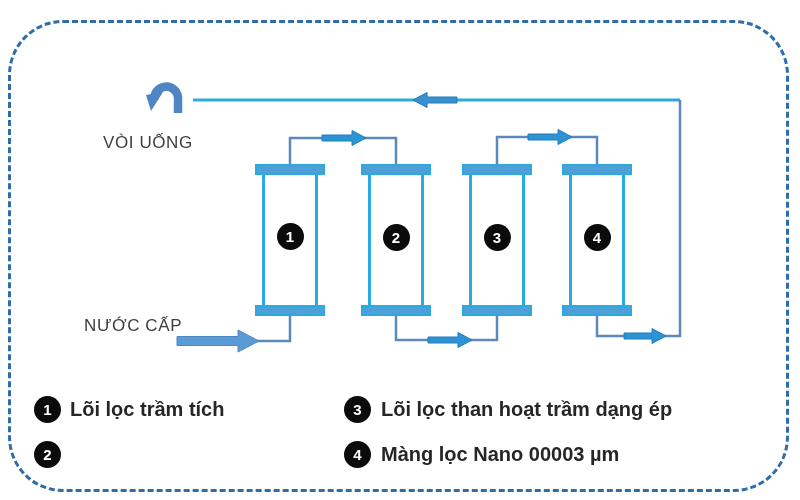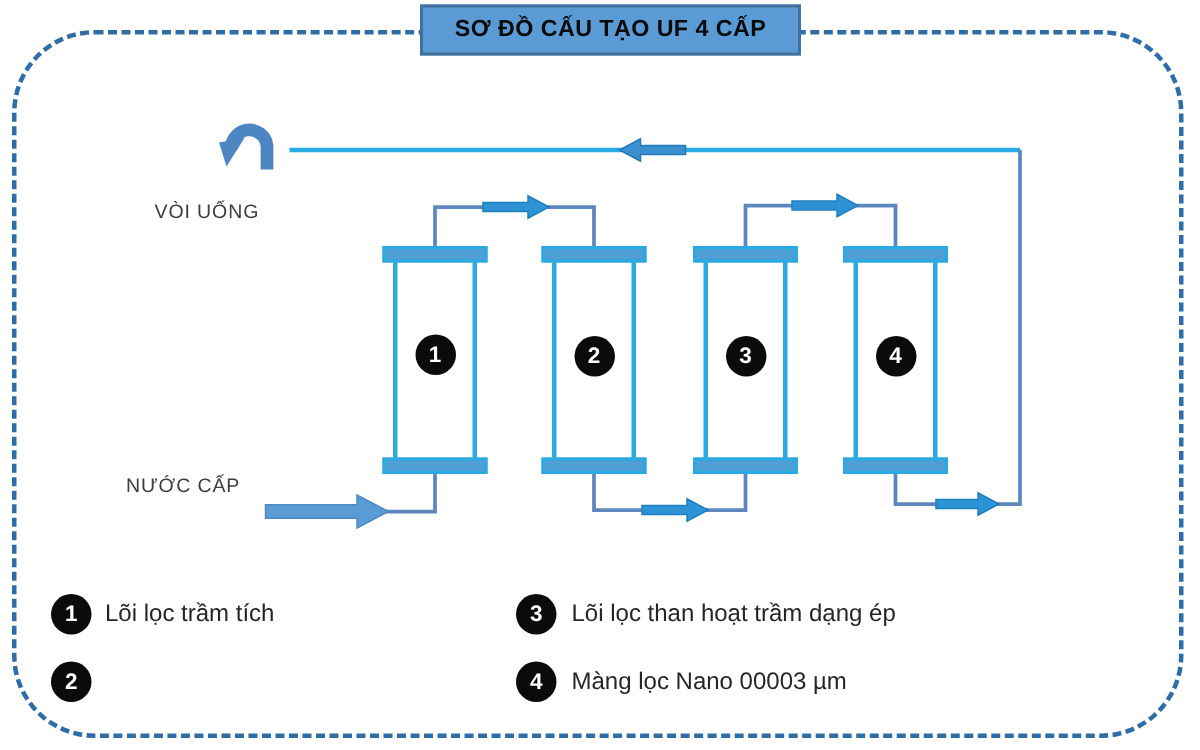--- a/index.html
+++ b/index.html
@@ -11,24 +11,24 @@
     background:#5b9bd5;border:2px solid #41719c;box-sizing:border-box;
     display:flex;align-items:center;justify-content:center;
     font-size:15.5px;font-weight:bold;color:#0a0a0a;letter-spacing:.3px;white-space:nowrap;}
   .pipes{position:absolute;left:0;top:0;}
   .filter-body{position:absolute;width:56px;height:140px;top:170px;background:#fff;
     border-left:3px solid #29abe2;border-right:3px solid #29abe2;box-sizing:border-box;}
   .filter-cap{position:absolute;width:70px;height:11px;background:#4d9fd6;
     border:2px solid #29abe2;box-sizing:border-box;}
   .num-circle{position:absolute;width:27px;height:27px;border-radius:50%;background:#0b0b0b;
     color:#fff;font-size:15px;font-weight:bold;display:flex;align-items:center;justify-content:center;}
-  .flow-label{position:absolute;font-size:13px;color:#3d3d3d;letter-spacing:.6px;white-space:nowrap;}
+  .flow-label{position:absolute;font-size:17px;color:#3d3d3d;letter-spacing:.6px;white-space:nowrap;}
   .legend-item-circle{position:absolute;width:27px;height:27px;border-radius:50%;background:#0b0b0b;
     color:#fff;font-size:15px;font-weight:bold;display:flex;align-items:center;justify-content:center;}
-  .legend-label{position:absolute;height:27px;line-height:27px;font-size:16px;color:#262626;white-space:nowrap;}
+  .legend-label{position:absolute;height:27px;line-height:27px;font-size:20px;color:#262626;white-space:nowrap;font-weight:bold;}
 </style>
 </head>
 <body>
 
 <div class="stage">
 
   <div class="outer-border"></div>
 
   <svg class="pipes" width="800" height="500" viewBox="0 0 800 500">
 
@@ -86,15 +86,14 @@
   <div class="legend-label" style="left:70px;top:396px">Lõi lọc trầm tích</div>
 
   <div class="legend-item-circle" style="left:34px;top:441px">2</div>
 
   <div class="legend-item-circle" style="left:344px;top:396px">3</div>
   <div class="legend-label" style="left:381px;top:396px">Lõi lọc than hoạt trầm dạng ép</div>
 
   <div class="legend-item-circle" style="left:344px;top:441px">4</div>
   <div class="legend-label" style="left:381px;top:441px">Màng lọc Nano 00003 µm</div>
 
-  <div class="title-box">SƠ ĐỒ CẤU TẠO UF 4 CẤP</div>
 
 </div>
 
 </body></html>

